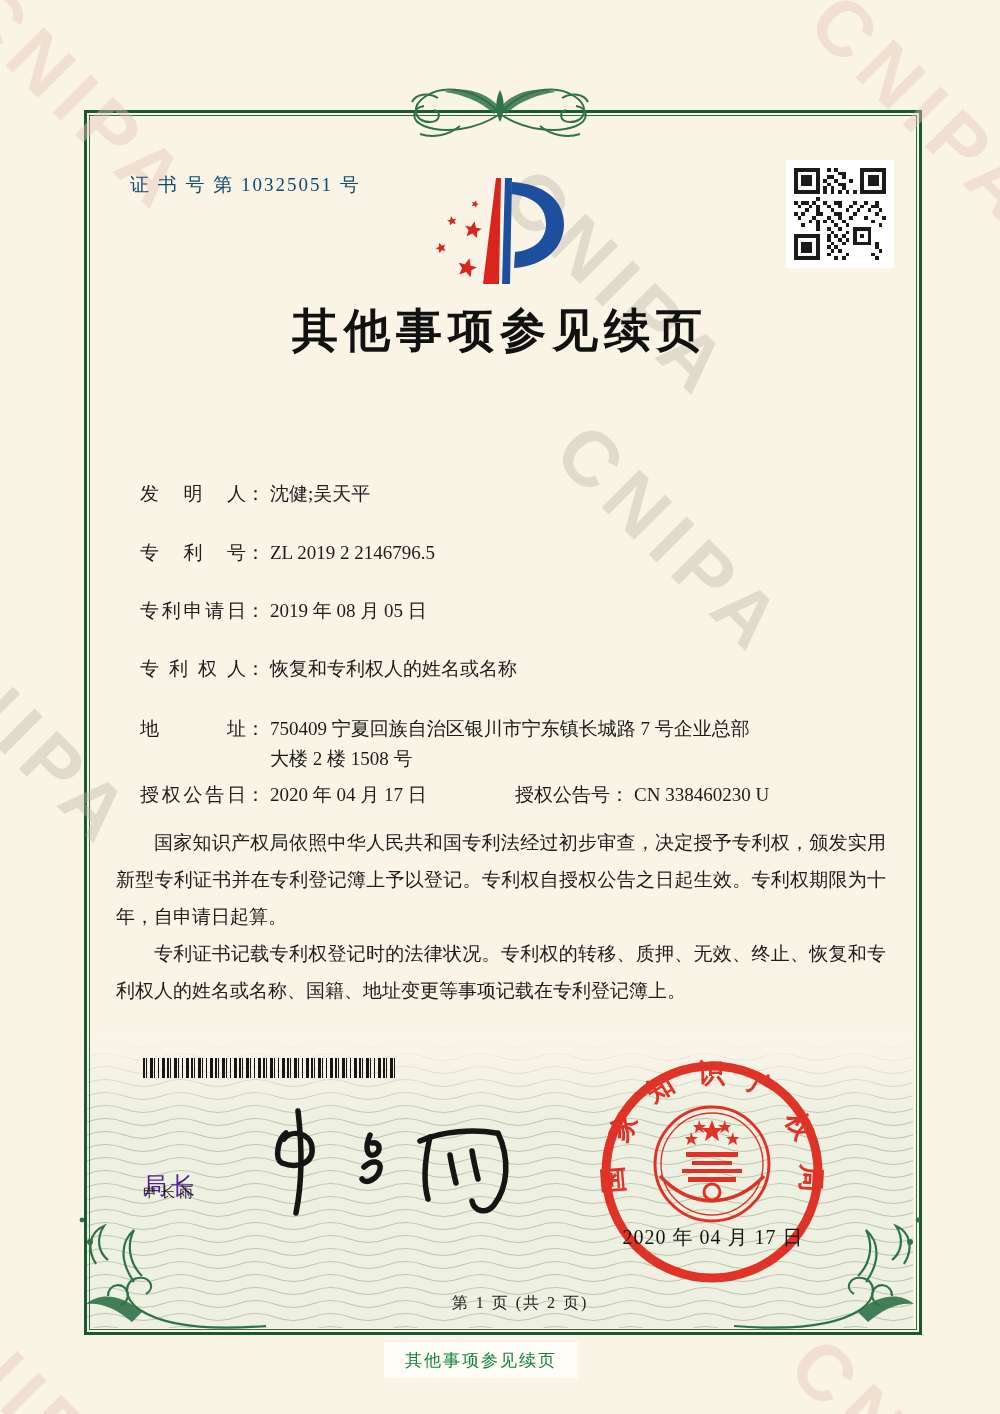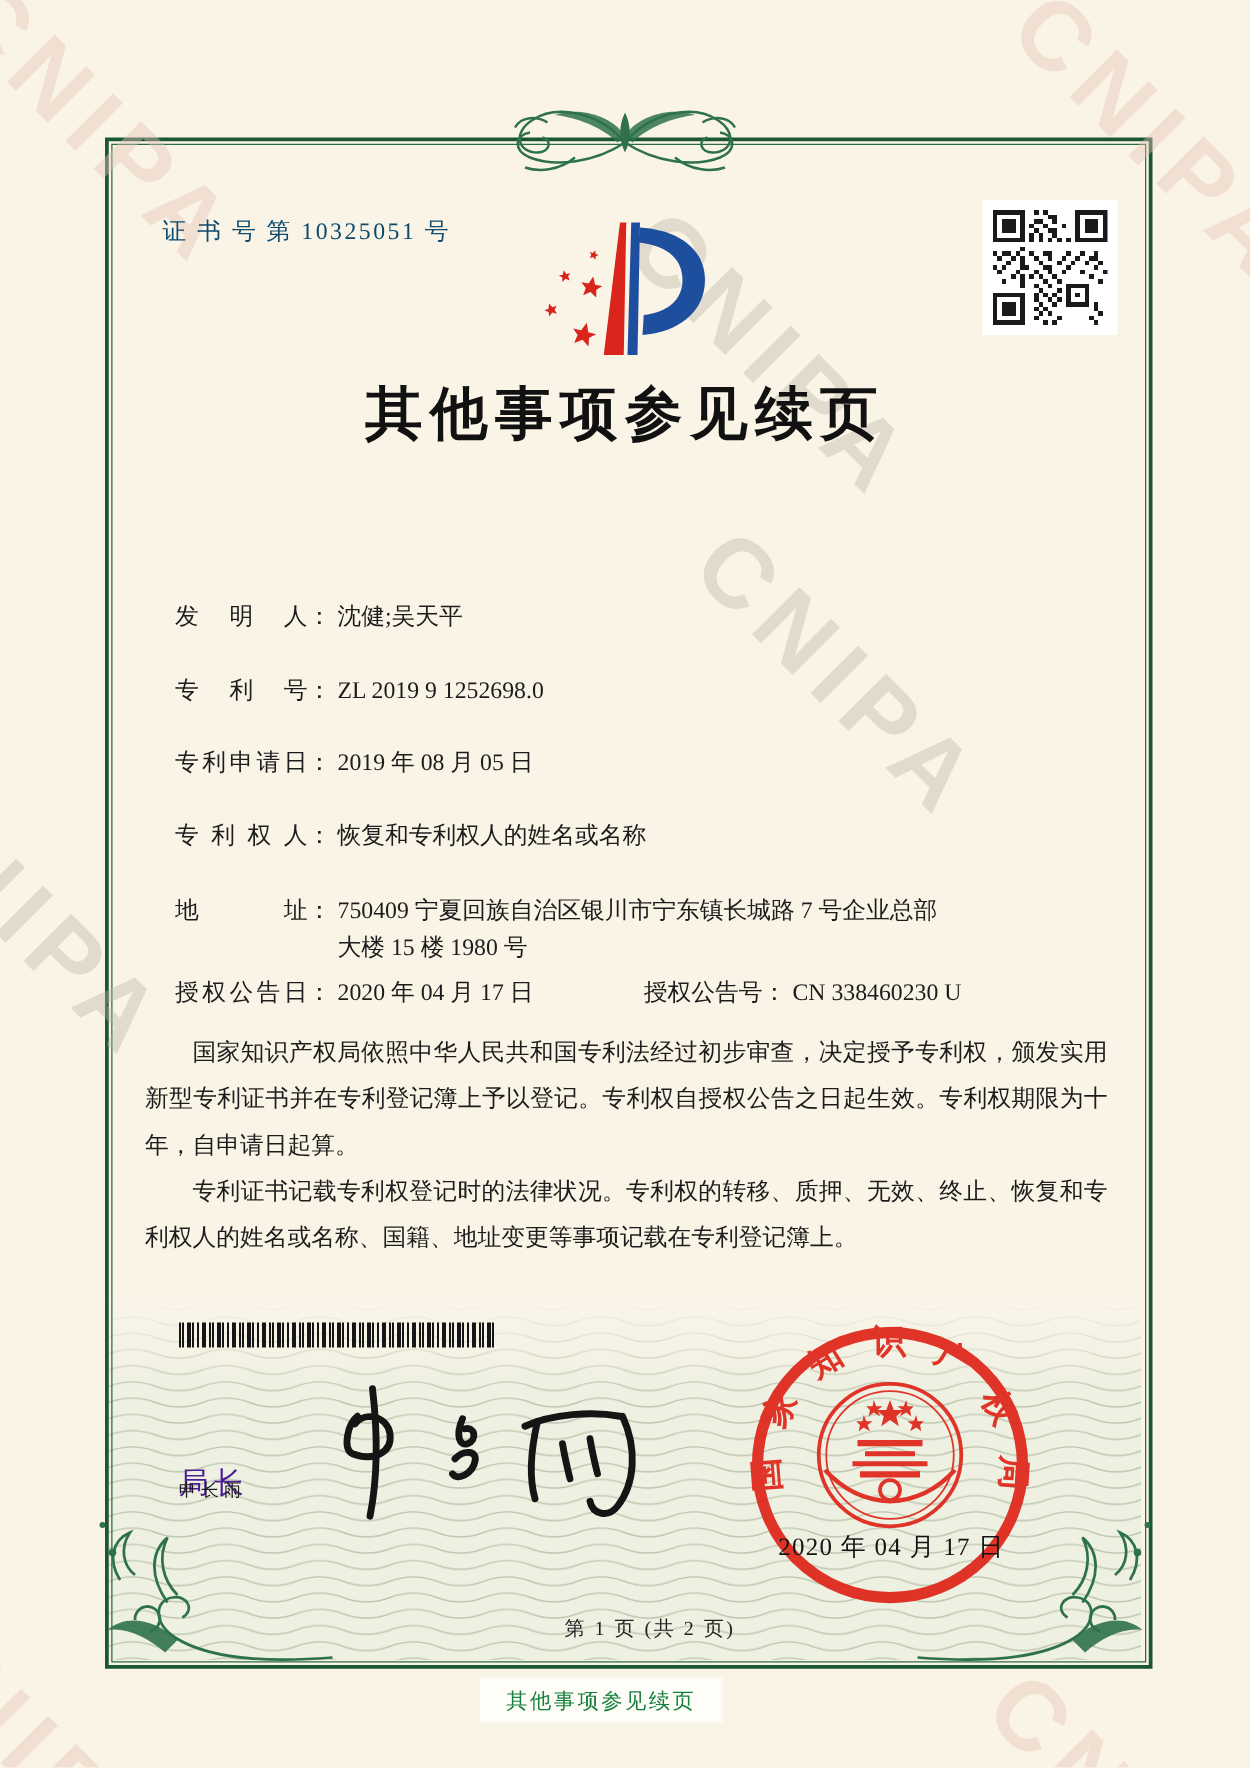--- a/index.html
+++ b/index.html
@@ -268,31 +268,31 @@
       </g>
     </svg>
   </div>
 
   <div class="title">其他事项参见续页</div>
 
   <div class="field-row" style="top:479px;">
     <span class="lab">发明人</span><span class="colon">：</span><span class="val">沈健;吴天平</span>
   </div>
   <div class="field-row" style="top:538px;">
-    <span class="lab">专利号</span><span class="colon">：</span><span class="val">ZL 2019 9 1252698.0</span>
+    <span class="lab">专利号</span><span class="colon">：</span><span class="val">ZL 2019 2 2146796.5</span>
   </div>
   <div class="field-row" style="top:596px;">
     <span class="lab">专利申请日</span><span class="colon">：</span><span class="val">2019 年 08 月 05 日</span>
   </div>
   <div class="field-row" style="top:654px;">
     <span class="lab">专利权人</span><span class="colon">：</span><span class="val">恢复和专利权人的姓名或名称</span>
   </div>
   <div class="field-row" style="top:714px;">
     <span class="lab">地址</span><span class="colon">：</span><span class="val">750409 宁夏回族自治区银川市宁东镇长城路 7 号企业总部</span>
-    <div class="val2">大楼 15 楼 1980 号</div>
+    <div class="val2">大楼 2 楼 1508 号</div>
   </div>
   <div class="field-row" style="top:780px;">
     <span class="lab">授权公告日</span><span class="colon">：</span><span class="val">2020 年 04 月 17 日</span>
     <span class="grant-right">
       <span>授权公告号</span><span>：</span><span style="margin-left:5px;">CN 338460230 U</span>
     </span>
   </div>
 
   <div class="body-text">
     <p>国家知识产权局依照中华人民共和国专利法经过初步审查，决定授予专利权，颁发实用新型专利证书并在专利登记簿上予以登记。专利权自授权公告之日起生效。专利权期限为十年，自申请日起算。</p>

